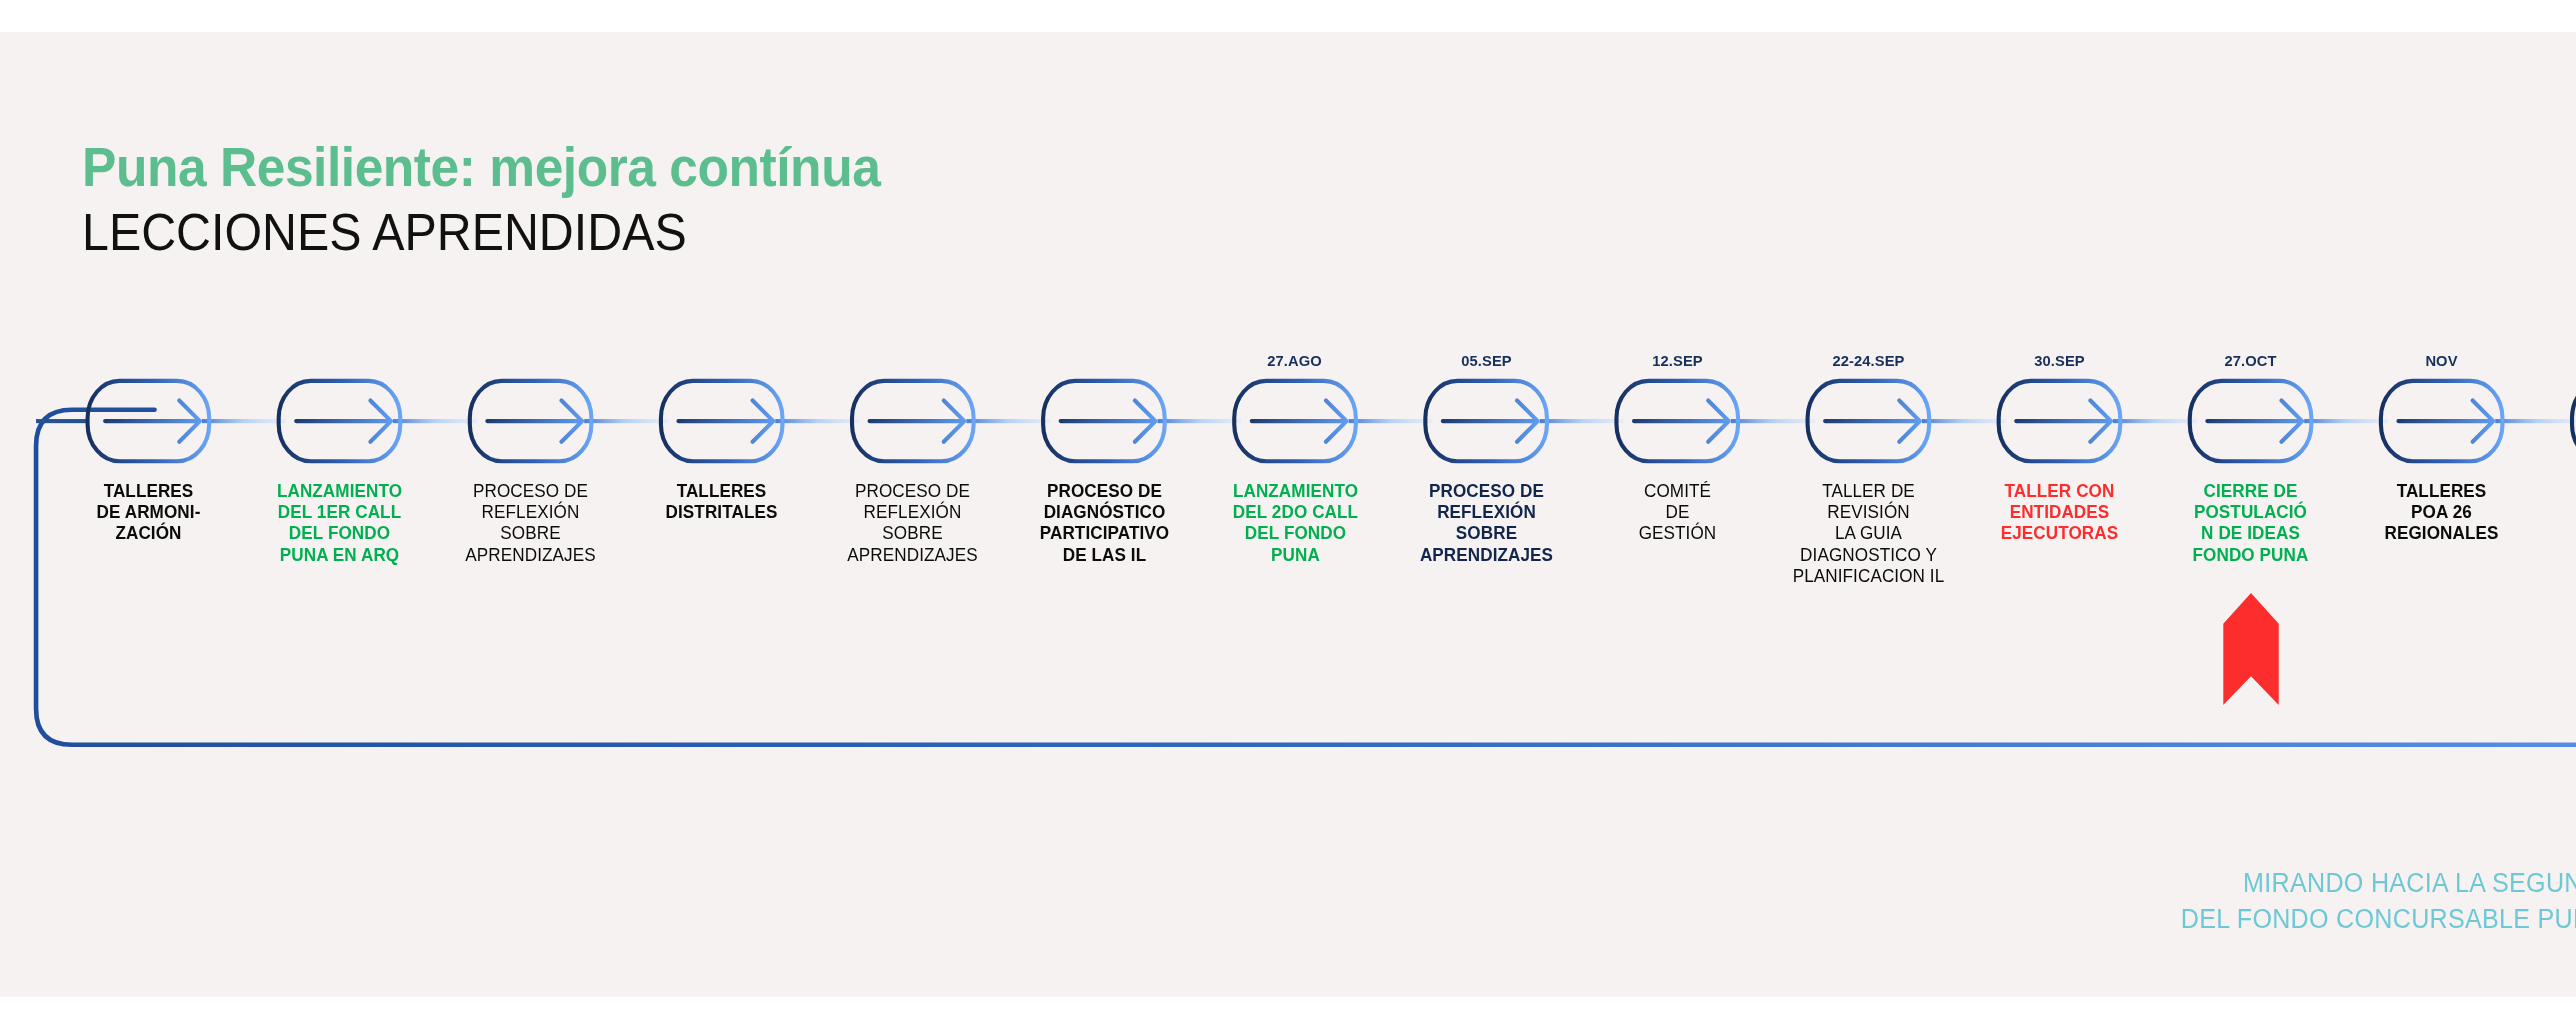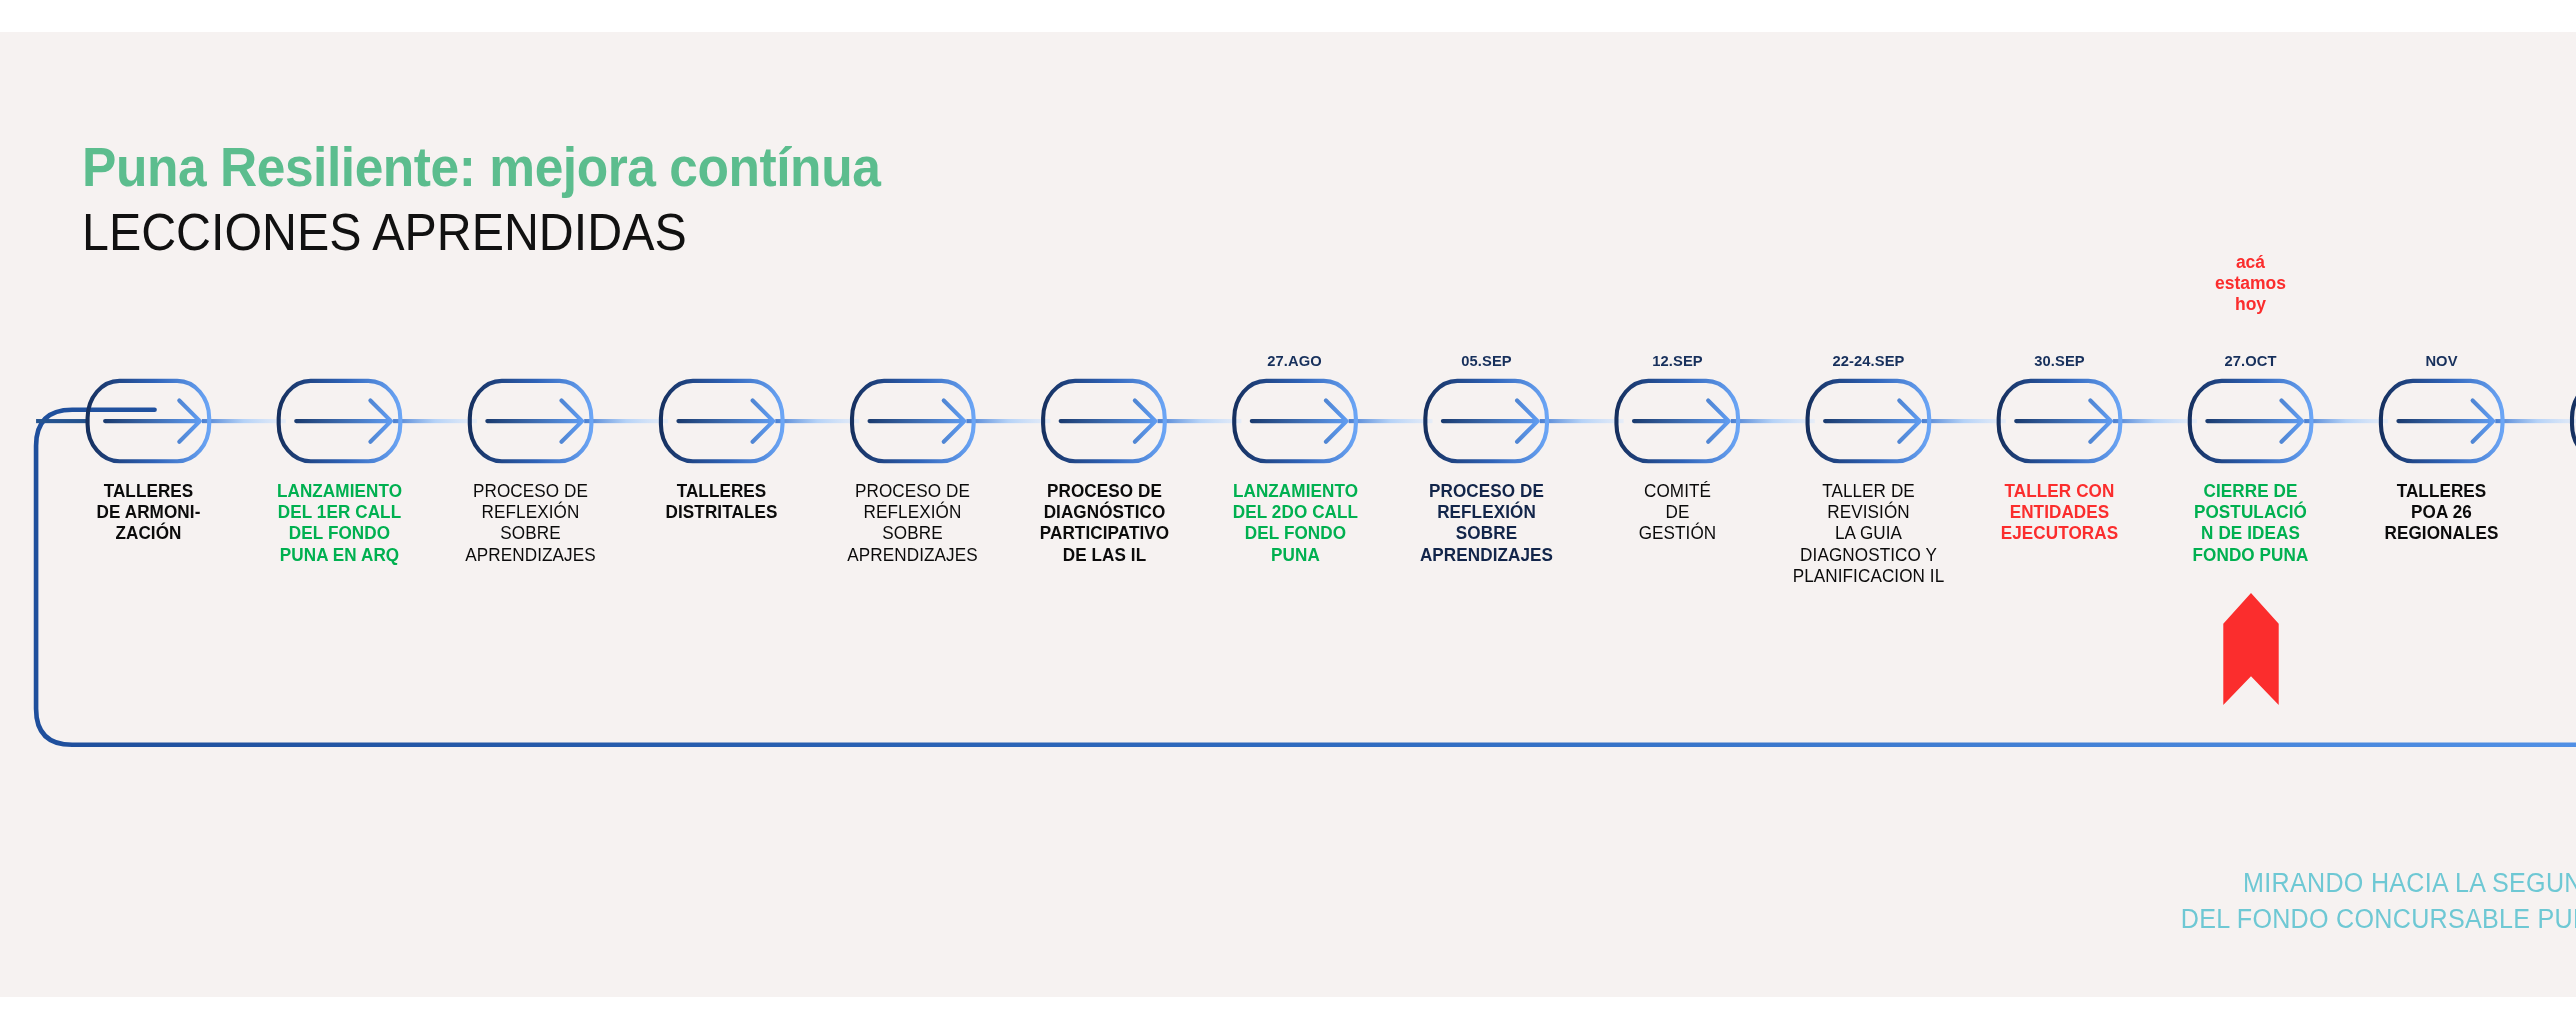--- a/index.html
+++ b/index.html
@@ -231,23 +231,20 @@
 FONDO PUNA</div>
       <div class="node-date" style="left: 2354px; width: 175px; top: 352px; white-space: pre-line;">NOV</div>
       <div class="node-label w-bold" style="left: 2346px; width: 191px; top: 481px; color: rgb(11, 11, 11);">TALLERES
 POA 26
 REGIONALES</div>
       <div class="node-date" style="left: 2545px; width: 175px; top: 352px; white-space: pre-line;">8-12.DIC</div>
       <div class="node-label w-bold" style="left: 2537px; width: 191px; top: 481px; color: rgb(11, 11, 11);">TALLER DE
 MONITOREO</div>
     </div>
 
-  <div id="today-text" style="left: 2158px; width: 185px; top: 252px;">acá
-estamos
-hoy</div>
   <svg id="today-arrow" width="62" height="118" viewBox="0 0 120 230" style="left: 2220px; top: 590px;">
     <path d="M 60 6 L 114 66 L 114 224 L 60 168 L 6 224 L 6 66 Z" fill="#fb2d2d"></path>
   </svg>
 
   <div id="footer">MIRANDO HACIA LA SEGUNDA CONVOCATORIA
 DEL FONDO CONCURSABLE PUNA EN 58 DISTRITOS</div>
 
 </div>
 
 

